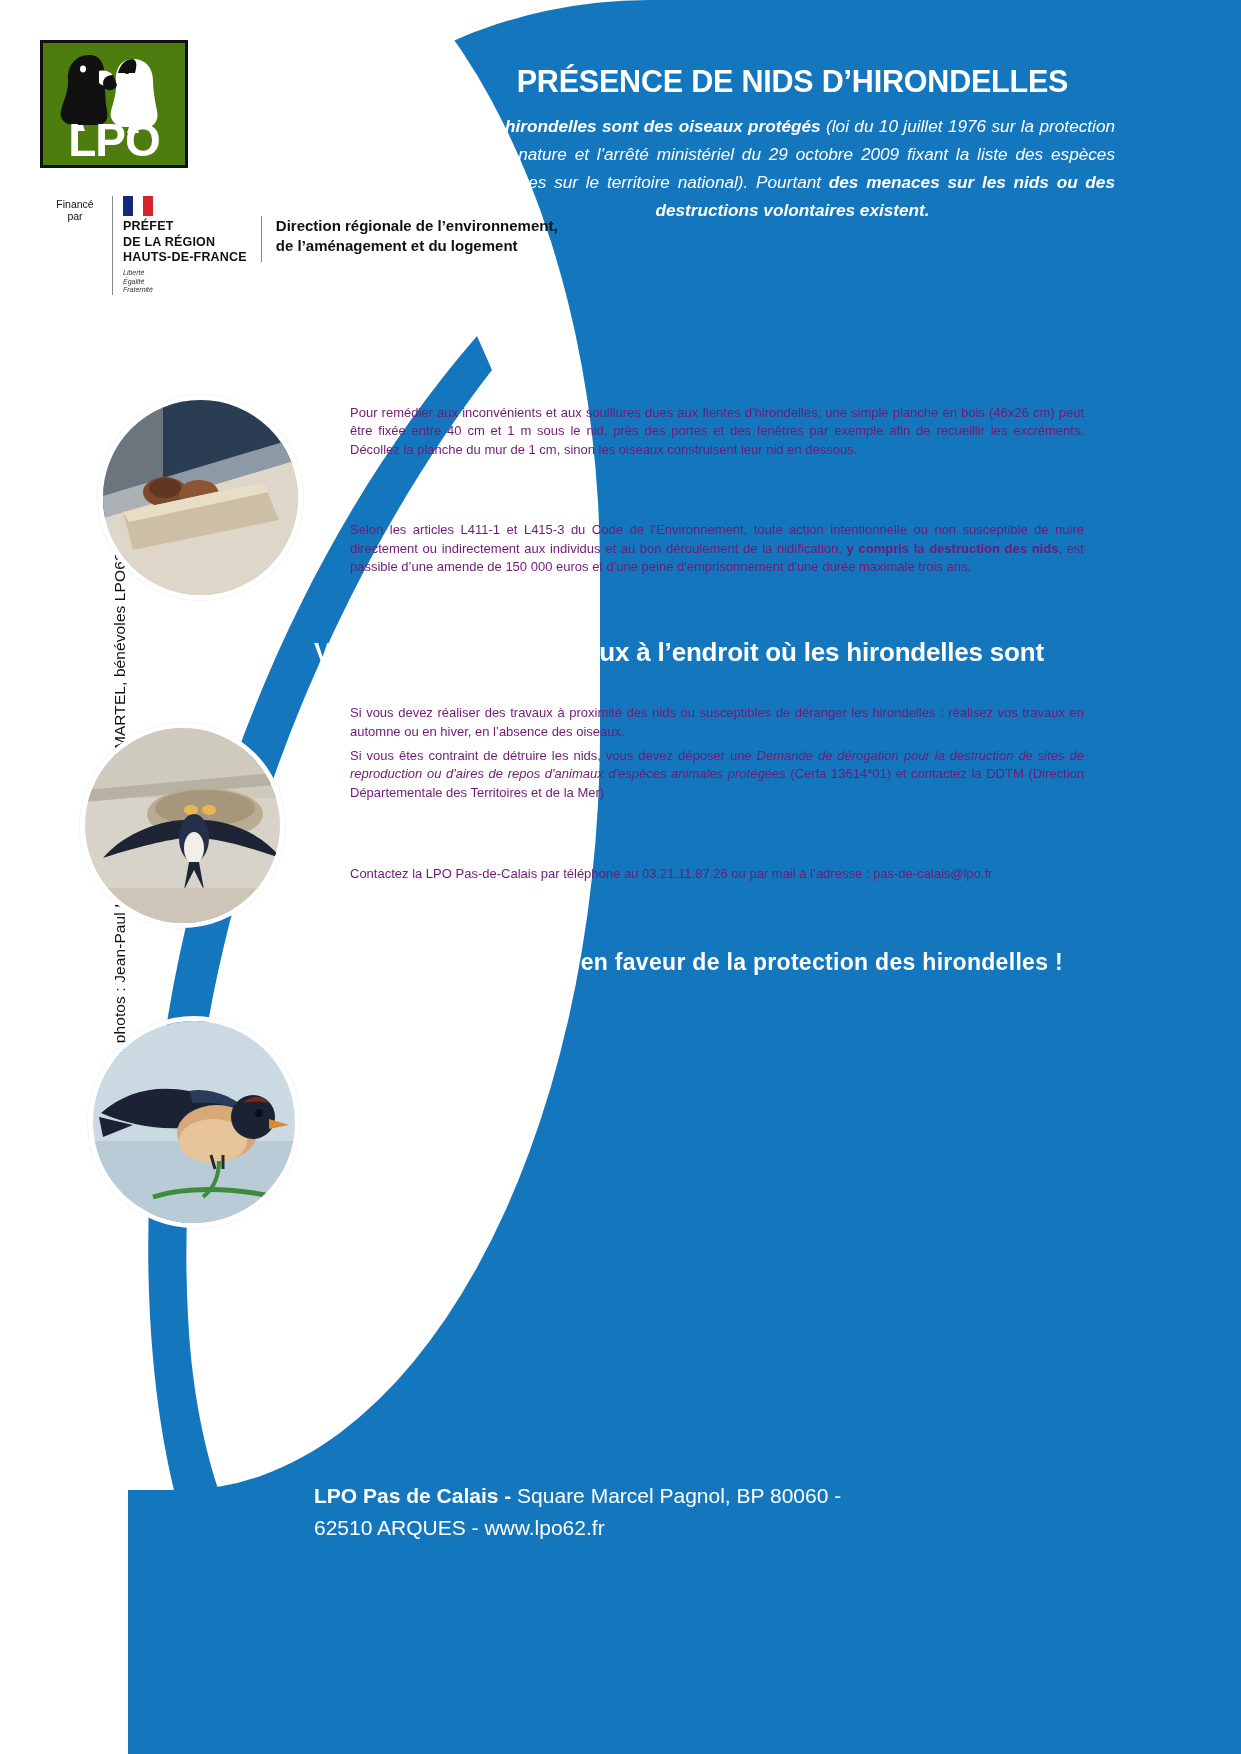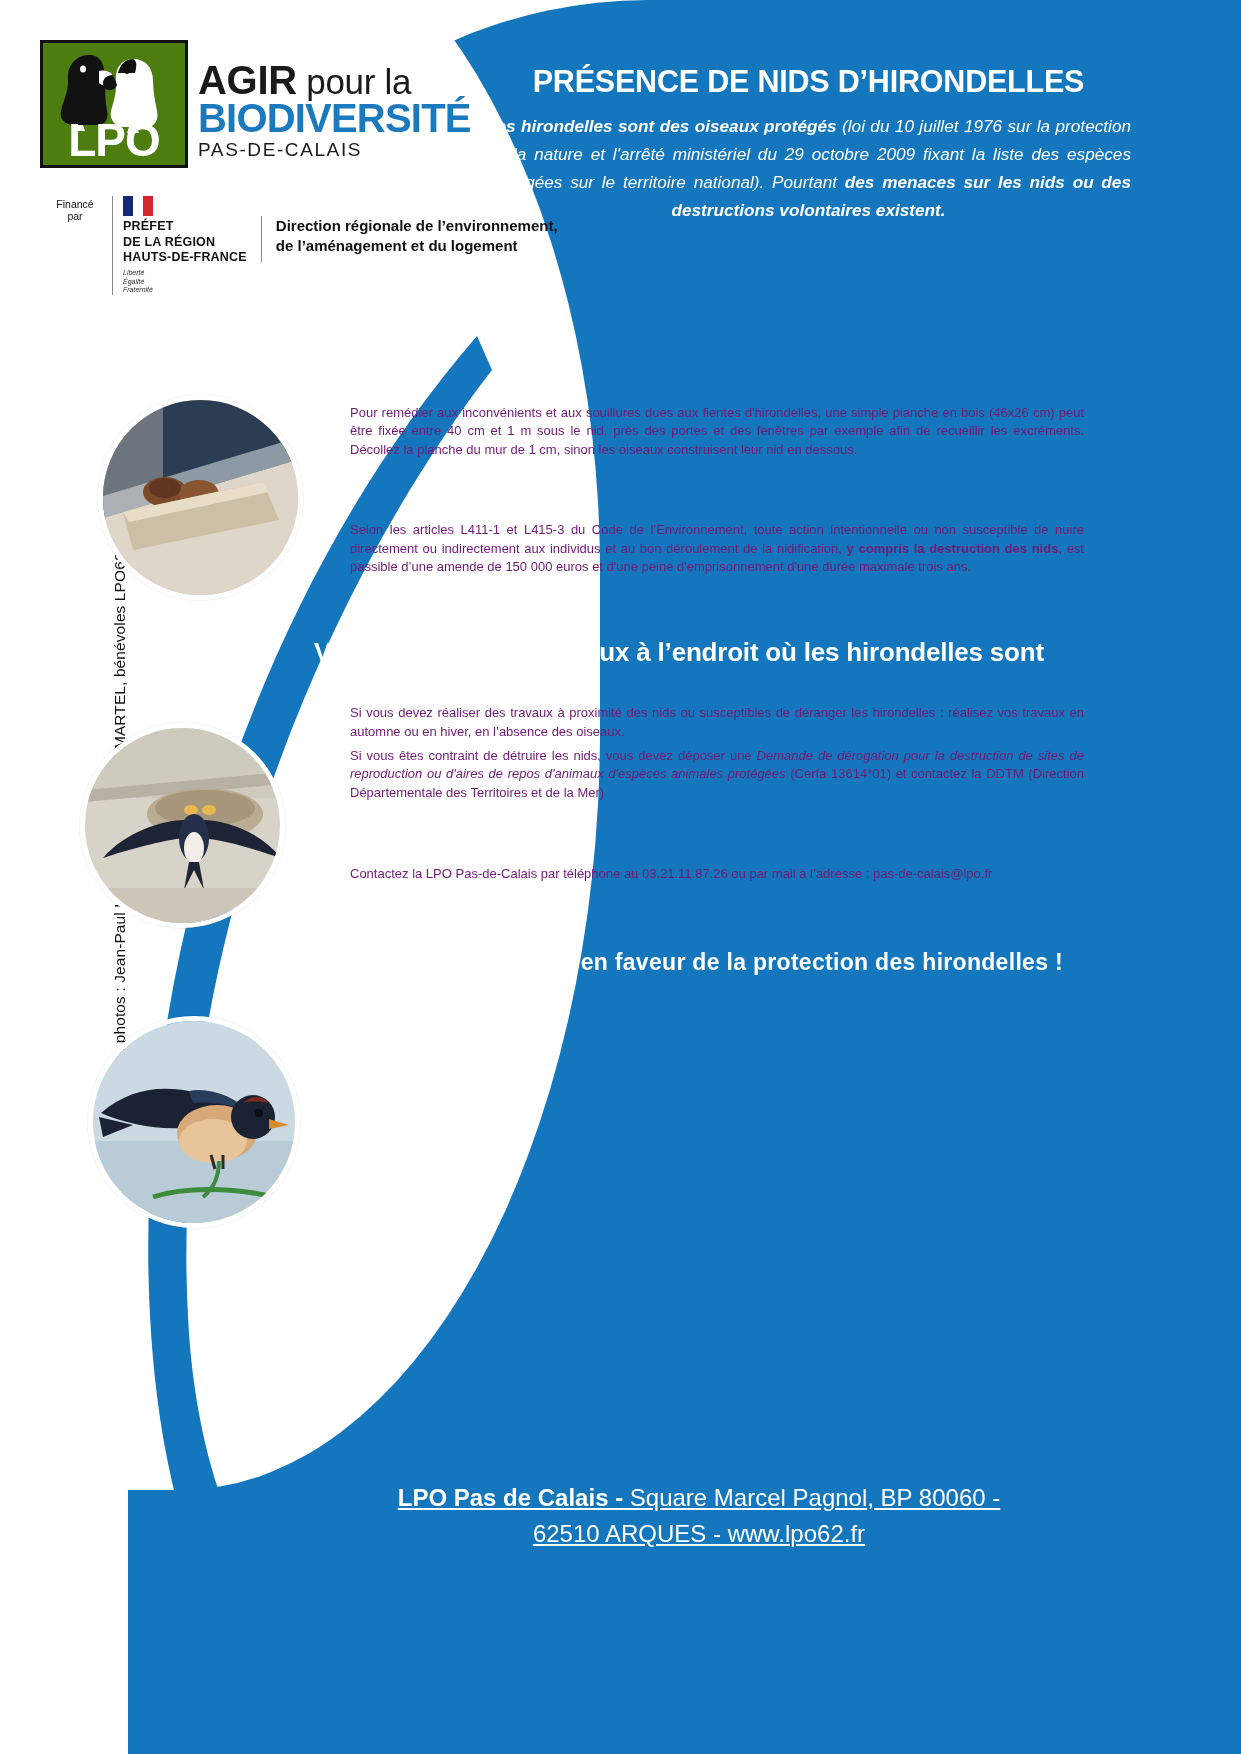--- a/index.html
+++ b/index.html
@@ -104,21 +104,21 @@
   .fin-rep { }
   .flag { width:30px; height:20px; display:flex; margin-bottom:3px; }
   .flag i { display:block; width:10px; height:20px; }
   .flag .b{background:#16287a;} .flag .w{background:#ffffff;} .flag .r{background:#d4262c;}
   .prefet { font-size:12.5px; font-weight:bold; color:#111; line-height:1.25; letter-spacing:.2px;}
   .devise { font-size:7px; color:#333; line-height:1.25; font-style:italic; margin-top:3px;}
   .dreal-sep { width:1px; background:#888; margin:0 14px; height:46px; margin-top:20px;}
   .dreal { font-size:15px; color:#111; line-height:1.35; margin-top:20px; font-weight:600;}
 
   
-  .header-text { position:absolute; left:486px; top:64px; width:645px; z-index:12; }
+  .header-text { position:absolute; left:470px; top:64px; width:645px; z-index:12; }
   .poster-title {
     color:#ffffff; font-weight:bold; font-size:30.5px;
     text-align:center; letter-spacing:-0.2px;
     margin-bottom:14px;
   }
   .poster-sub {
     color:#ffffff; font-style:italic; font-size:17.2px;
     text-align:justify; text-align-last:center;
     line-height:1.62;
   }
@@ -158,22 +158,22 @@
   .gap-b { height:54px; }
   .gap-c { height:20px; }
 
   .thanks {
     color:#ffffff; font-weight:bold; 
     font-size:23px; text-align:center; margin-top:66px;
     letter-spacing:.3px;
   }
   .footer {
     position:absolute; left:314px; top:1480px; width:770px;
-    color:#ffffff; text-align:center; font-size:24px;
-    line-height:1.5; z-index:13;text-decoration:underline;
+    color:#ffffff; font-size:21px;
+    line-height:1.5; z-index:13;
   }
   .footer b { font-weight:bold; }
 </style>
 </head>
 <body>
 
 <div class="page">
 
   <div class="blue-main"></div>
   <div class="white-swoosh"></div>
@@ -199,25 +199,20 @@
         <path d="M82 10 C70 10 64 20 65 32 C66 44 62 54 60 62 C58 70 64 78 74 78 L96 78 C104 78 108 70 106 62 C104 52 102 42 102 32 C102 18 94 10 82 10 Z" fill="#ffffff"></path>
         <path d="M82 10 C74 10 69 16 67 24 L84 24 C86 16 86 12 82 10 Z" fill="#111111"></path>
         <ellipse cx="76" cy="22" rx="2.6" ry="3" fill="#111111"></ellipse>
         <path d="M62 26 C54 26 50 32 53 38 C56 43 64 42 66 36 Z" fill="#111111"></path>
         <path d="M78 78 L76 84 L88 84 L86 78 Z" fill="#ffffff"></path>
       </svg>
       <div class="lpo-text">LPO</div>
     </div>
   </div>
 
-  <div class="agir">
-    <div class="agir-l1"><b>AGIR</b><span> pour la</span></div>
-    <div class="agir-l2">BIODIVERSITÉ</div>
-    <div class="agir-l3">PAS-DE-CALAIS</div>
-  </div>
 
   <div class="finance-block">
     <div class="fin-label" style="white-space:pre-line">Financé
 par</div>
     <div class="fin-sep"></div>
     <div class="fin-rep">
       <div class="flag">
           <i class="b"></i>
           <i class="w"></i>
           <i class="r"></i>

